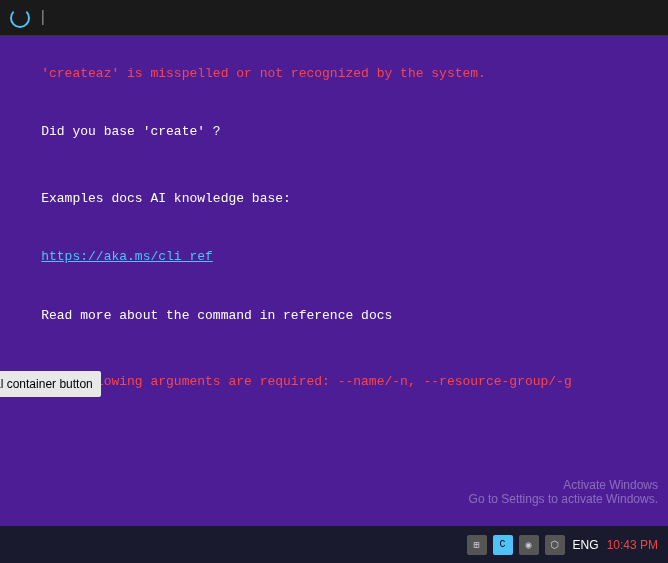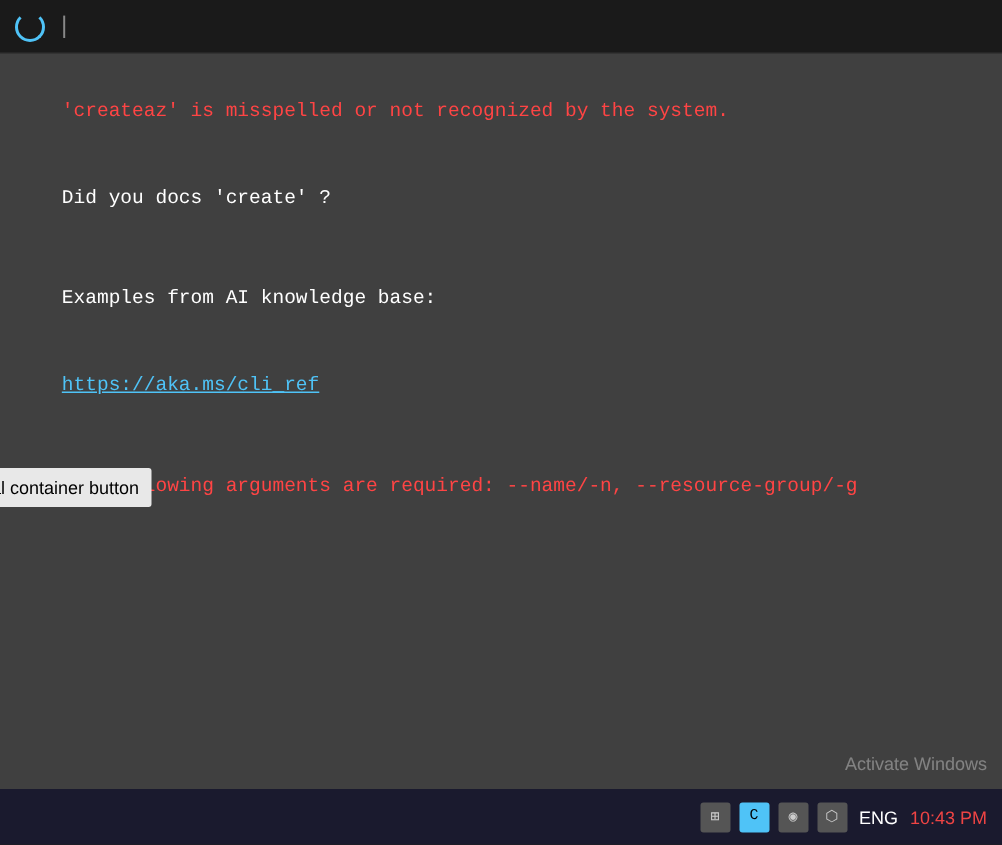--- a/index.html
+++ b/index.html
@@ -38,21 +38,21 @@
     .title-text {
       color: #fff;
       font-size: 13px;
       font-family: 'Segoe UI', sans-serif;
     }
 
     
     #terminal {
       width: 668px;
       height: 490px;
-      background: #404040;
+      background: #4c1d95;
       padding: 8px 10px;
       overflow-y: auto;
       position: relative;
     }
 
     .line {
       line-height: 1.5;
       white-space: pre-wrap;
       word-break: break-all;
     }
@@ -73,21 +73,21 @@
       white-space: nowrap;
       z-index: 10;
       top: 18px;
       left: -60px;
       border-radius: 2px;
     }
 
     
     .activate-watermark {
       position: absolute;
-      bottom: 10px;
+      bottom: 20px;
       right: 10px;
       color: rgba(255,255,255,0.35);
       font-family: 'Segoe UI', sans-serif;
       font-size: 12px;
       text-align: right;
       pointer-events: none;
     }
 
     
     #taskbar {
@@ -143,40 +143,44 @@
   <span class="title-icon"></span>
   <span class="title-divider">|</span>
 </div>
 
 <div id="terminal">
 
   <div class="line">
     <span class="red">'createaz' is misspelled or not recognized by the system.</span>
   </div>
   <div class="line">
-    <span class="white">Did you docs 'create' ?</span>
+    <span class="white">Did you base 'create' ?</span>
   </div>
   <div class="empty"></div>
 
   <div class="line">
-    <span class="white">Examples from AI knowledge base:</span>
+    <span class="white">Examples docs AI knowledge base:</span>
   </div>
   <div class="line">
     <span class="blue-link" style="text-decoration:underline;margin-top:21px;">https://aka.ms/cli_ref</span>
+  </div>
+  <div class="line">
+    <span class="white">Read more about the command in <span style="color:#fff">reference</span> docs</span>
   </div>
   <div class="empty"></div>
 
 
   <div class="line" style="position:relative;">
     <span class="red">the following arguments are required: --name/-n, --resource-group/-g</span>
     <div class="tooltip-box">Terminal container button</div>
   </div>
 
   <div class="activate-watermark">
     <div>Activate Windows</div>
+    <div>Go to Settings to activate Windows.</div>
   </div>
 </div>
 
 <div id="taskbar">
   <div class="taskbar-icons">
     <div class="taskbar-icon">⊞</div>
     <div class="taskbar-icon" style="background:#4fc3f7;color:#000;">C</div>
     <div class="taskbar-icon">◉</div>
     <div class="taskbar-icon">⬡</div>
   </div>

